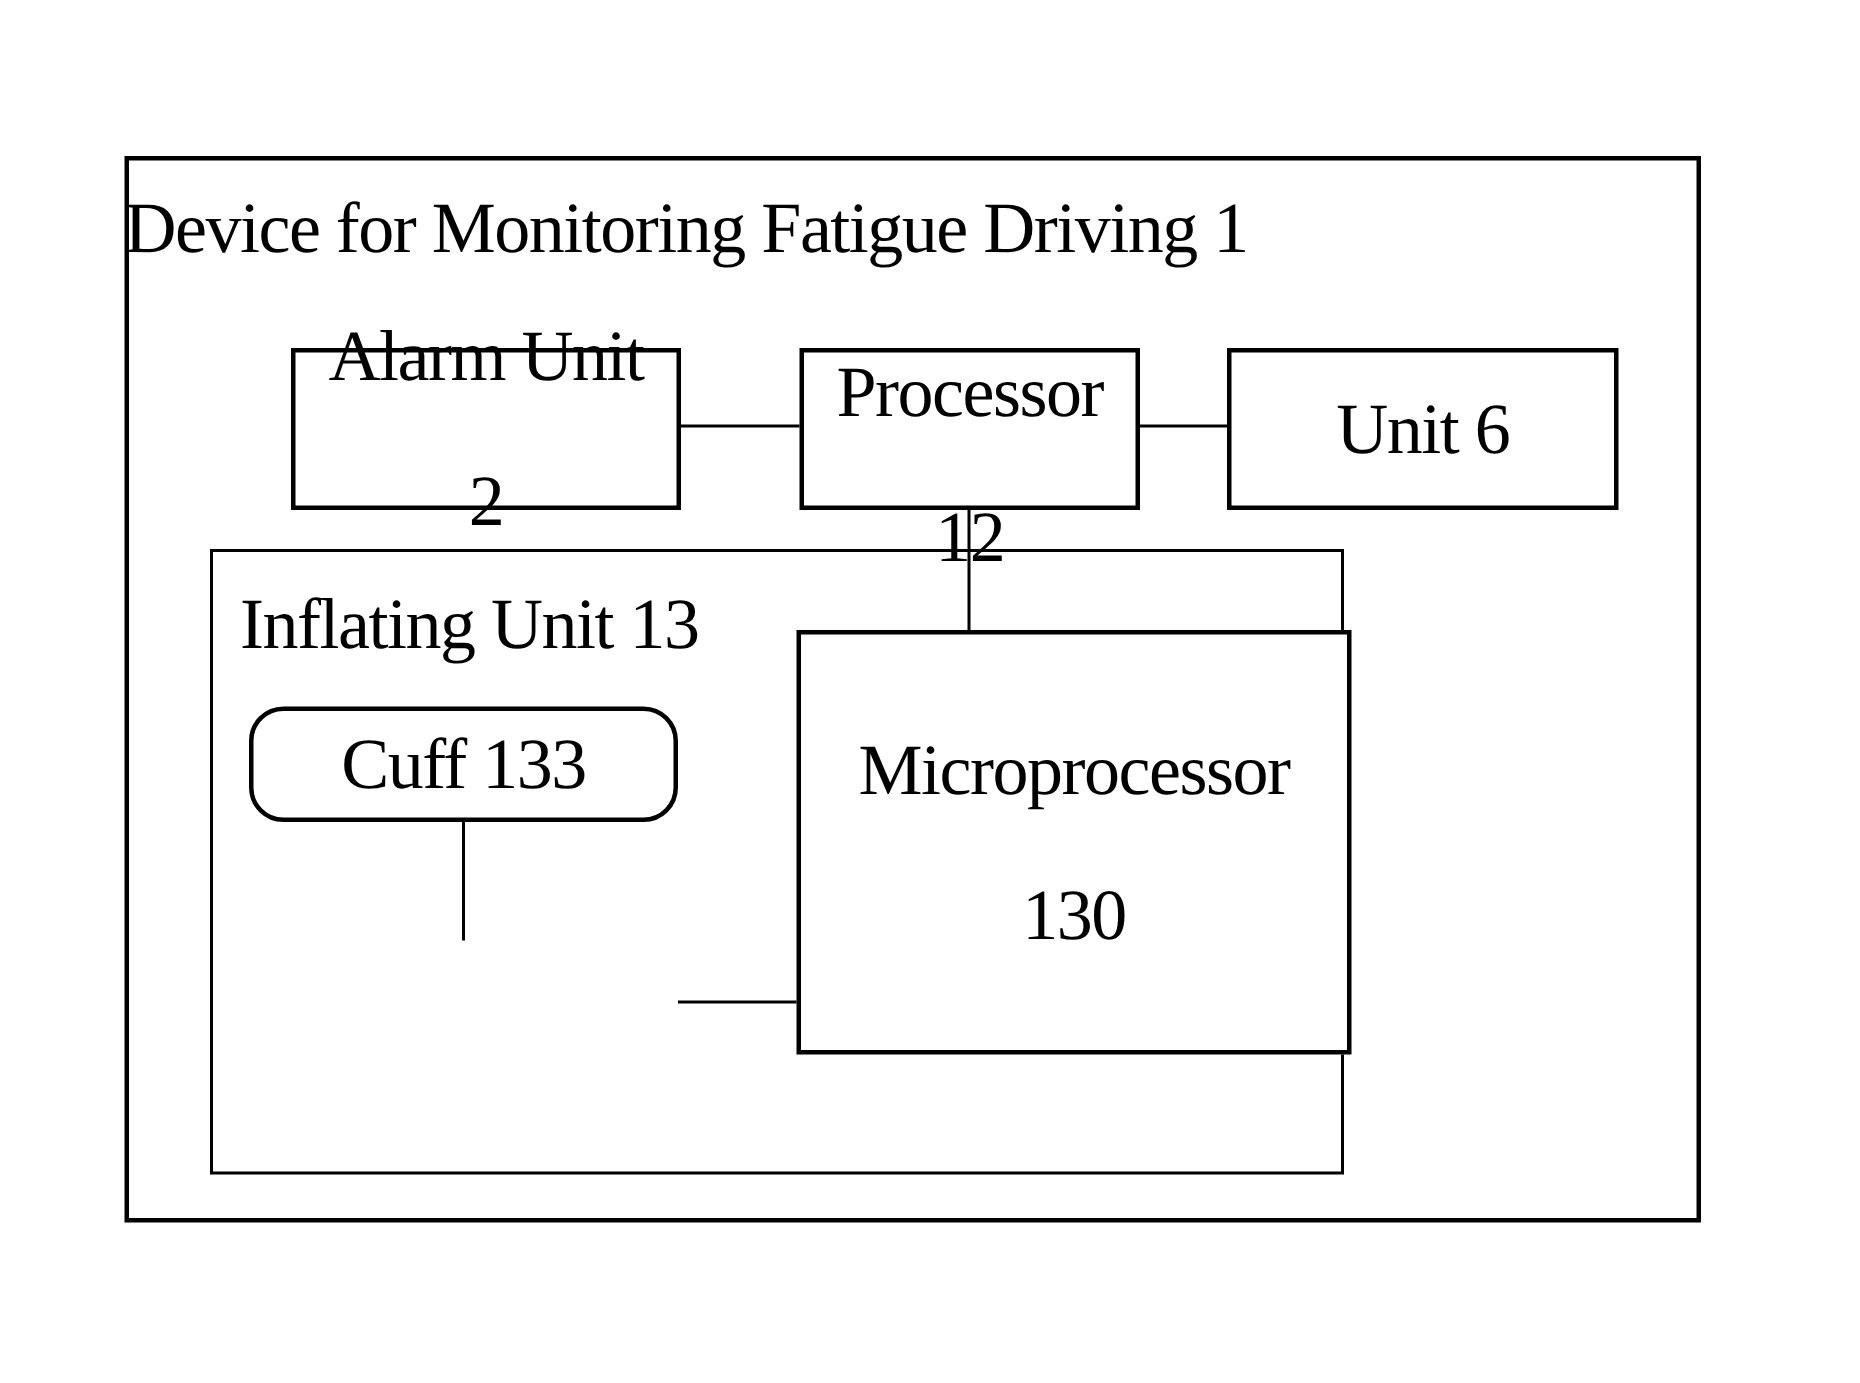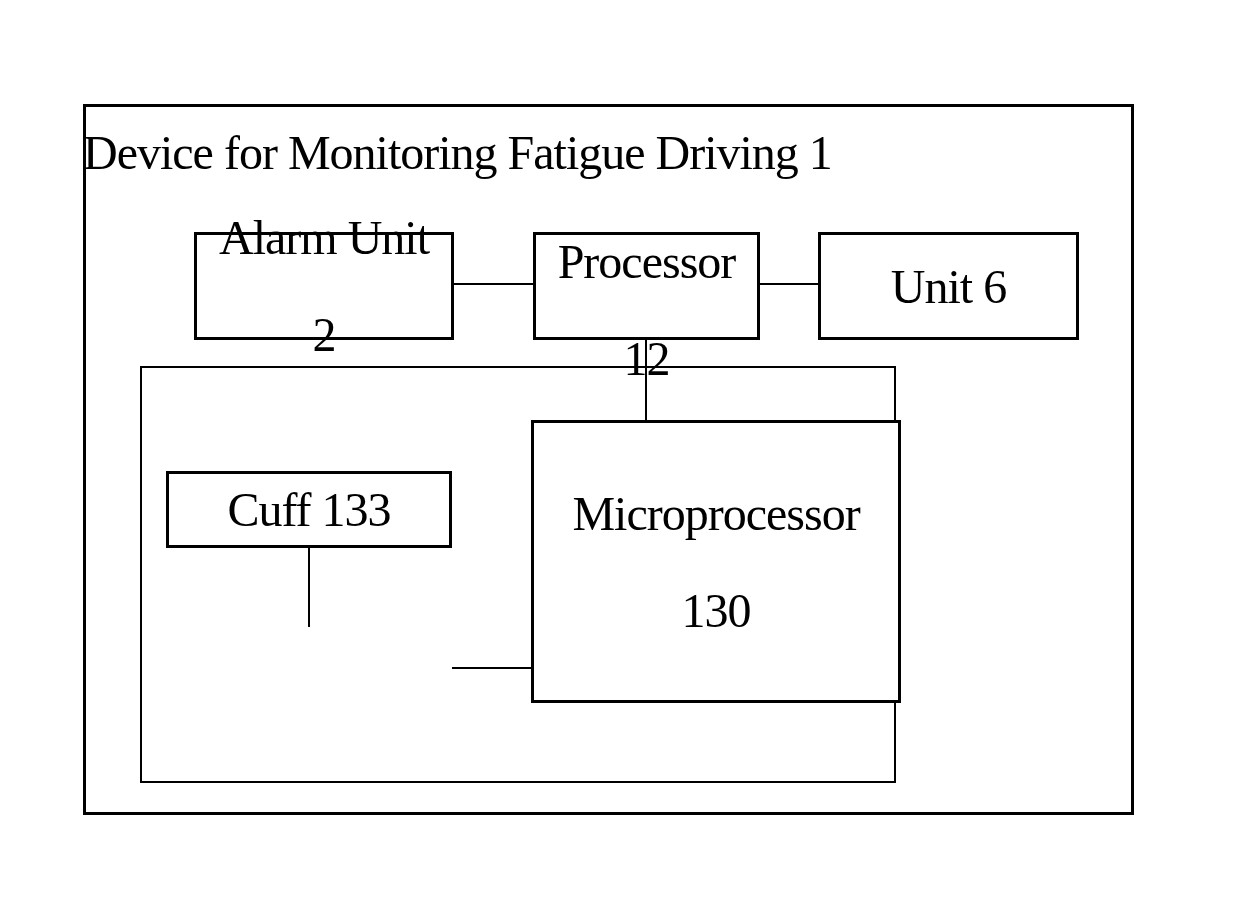--- a/index.html
+++ b/index.html
@@ -83,22 +83,23 @@
     <span class="label-text">Processor</span>
     <span class="label-text">12</span>
   </div>
 
   <div class="node" style="left:818px; top:232px; width:261px; height:108px;">
     <span class="label-text">Unit 6</span>
   </div>
 
   <div class="frame" style="left:140px; top:366px; width:756px; height:417px; border-width:2px;"></div>
 
+  <div class="container-label">Inflating Unit 13</div>
 
-  <div class="node" style="left:166px; top:471px; width:286px; height:77px;">
+  <div class="node" style="left:166px; top:471px; width:286px; height:77px;border-radius:23px;">
     <span class="label-text">Cuff 133</span>
   </div>
 
 
   <div class="node" style="left:531px; top:420px; width:370px; height:283px;">
     <span class="label-text">Microprocessor</span>
     <span class="label-text">130</span>
   </div>
 
   <div class="conn" style="left:454px; top:283px; width:79px; height:2px;"></div>

